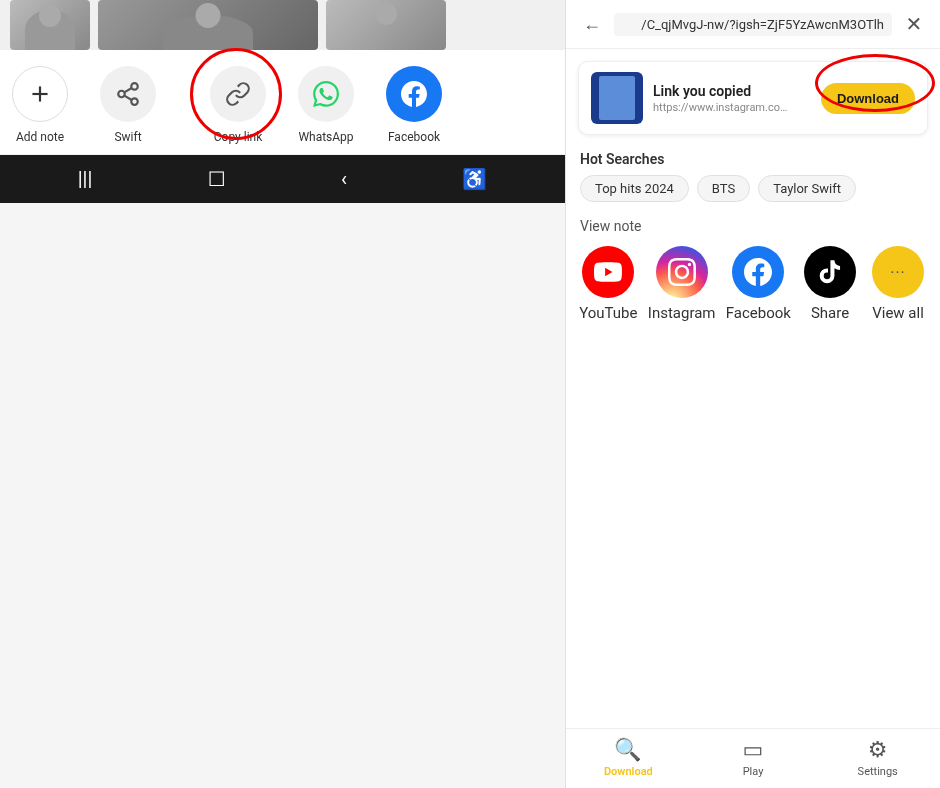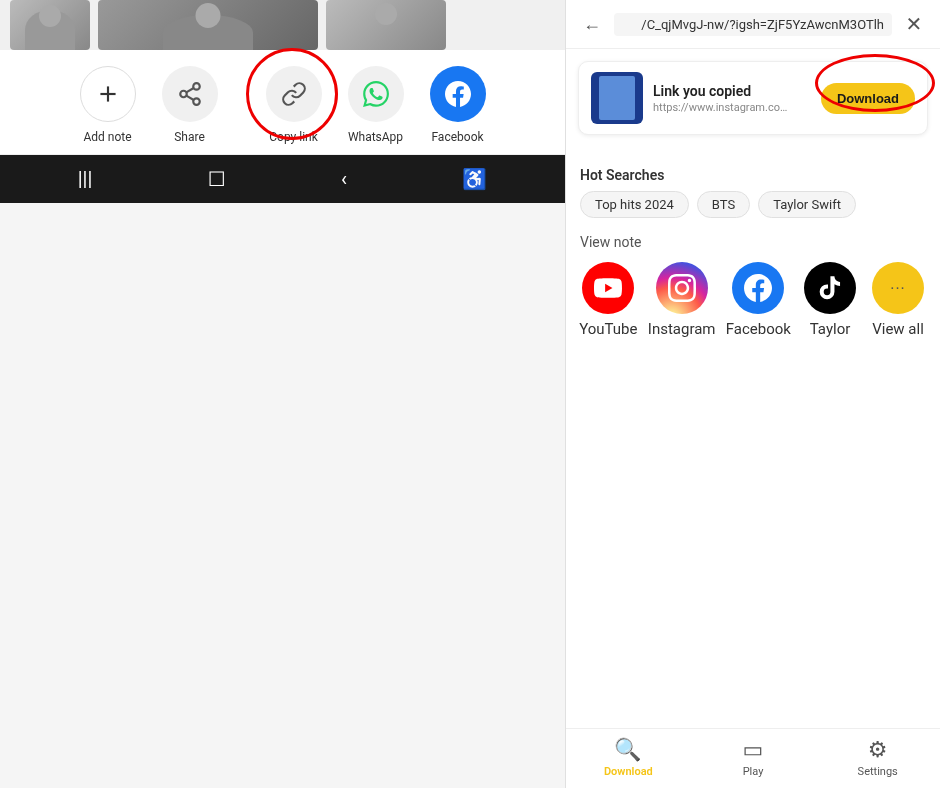--- a/index.html
+++ b/index.html
@@ -98,26 +98,25 @@
       transform: translateX(-50%);
       width: 22px; height: 22px;
       background: #aaa;
       border-radius: 50%;
       z-index: 1;
     }
 
     
     .share-bar {
       background: #fff;
-      padding: 16px 22px 10px;
-      display: flex;
-      align-items: center;
-      gap: 22px;
+      padding: 16px 10px 10px;
+      display: flex;
+      align-items: center;
+      gap: 28px;
       border-bottom: 1px solid #eee;
-      justify-content: center;
     }
 
     .share-item {
       display: flex;
       flex-direction: column;
       align-items: center;
       gap: 8px;
       cursor: pointer;
       min-width: 60px;
     }
@@ -326,21 +325,20 @@
       pointer-events: none;
       z-index: 10;
     }
 
     
     .section-title {
       font-size: 14px;
       font-weight: 600;
       color: #333;
       padding: 4px 14px 8px;
-      margin-top: 16px;
     }
 
     .hot-search-tags {
       display: flex;
       gap: 8px;
       padding: 0 14px 12px;
       flex-wrap: wrap;
     }
 
     .tag {
@@ -467,21 +465,21 @@
     <div class="share-item">
       <div class="share-icon-circle">
         <svg class="icon-svg" viewBox="0 0 24 24" fill="none" stroke="#555" stroke-width="2">
           <circle cx="18" cy="5" r="3"></circle>
           <circle cx="6" cy="12" r="3"></circle>
           <circle cx="18" cy="19" r="3"></circle>
           <line x1="8.59" y1="13.51" x2="15.42" y2="17.49"></line>
           <line x1="15.41" y1="6.51" x2="8.59" y2="10.49"></line>
         </svg>
       </div>
-      <span class="share-item-label">Share</span>
+      <span class="share-item-label">Swift</span>
     </div>
 
     <div class="share-item copy-link-wrapper">
       <div class="copy-link-oval"></div>
       <div class="share-icon-circle">
         <svg class="icon-svg" viewBox="0 0 24 24" fill="none" stroke="#555" stroke-width="2">
           <path d="M10 13a5 5 0 0 0 7.54.54l3-3a5 5 0 0 0-7.07-7.07l-1.72 1.71"></path>
           <path d="M14 11a5 5 0 0 0-7.54-.54l-3 3a5 5 0 0 0 7.07 7.07l1.71-1.71"></path>
         </svg>
       </div>
@@ -576,21 +574,21 @@
       </div>
       <span class="site-label">Facebook</span>
     </div>
 
     <div class="site-item">
       <div class="site-icon tiktok">
         <svg width="28" height="28" viewBox="0 0 24 24" fill="white">
           <path d="M19.59 6.69a4.83 4.83 0 01-3.77-4.25V2h-3.45v13.67a2.89 2.89 0 01-2.88 2.5 2.89 2.89 0 01-2.89-2.89 2.89 2.89 0 012.89-2.89c.28 0 .54.04.79.1V9.01a6.27 6.27 0 00-.79-.05 6.34 6.34 0 00-6.34 6.34 6.34 6.34 0 006.34 6.34 6.34 6.34 0 006.33-6.34V8.69a8.19 8.19 0 004.79 1.54V6.77a4.85 4.85 0 01-1.02-.08z"></path>
         </svg>
       </div>
-      <span class="site-label">Taylor</span>
+      <span class="site-label">Share</span>
     </div>
 
     <div class="site-item">
       <div class="site-icon viewall">···</div>
       <span class="site-label">View all</span>
     </div>
   </div>
 
   <div class="panel-spacer"></div>
 

